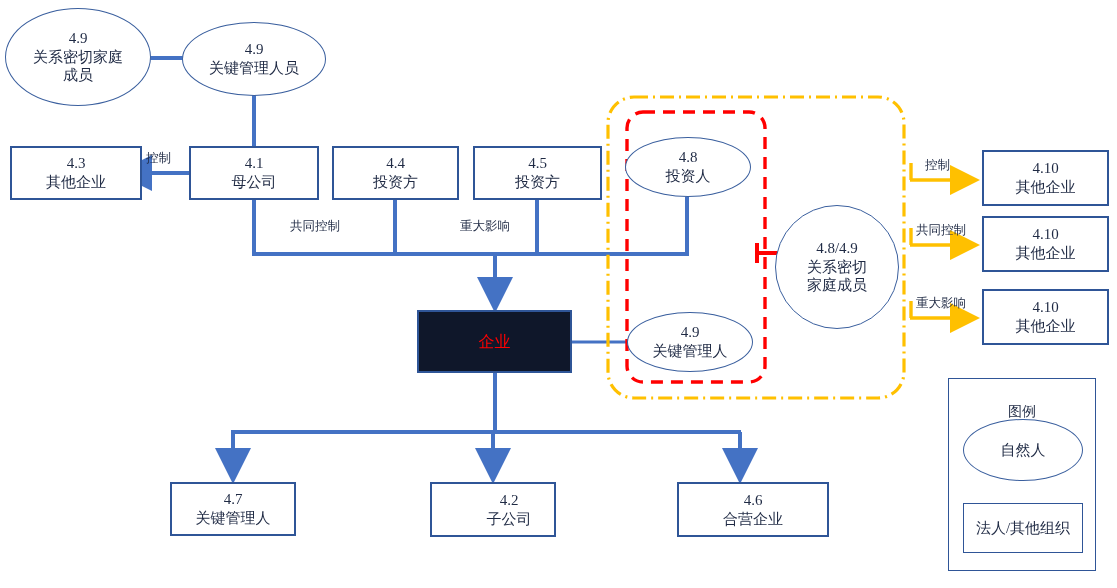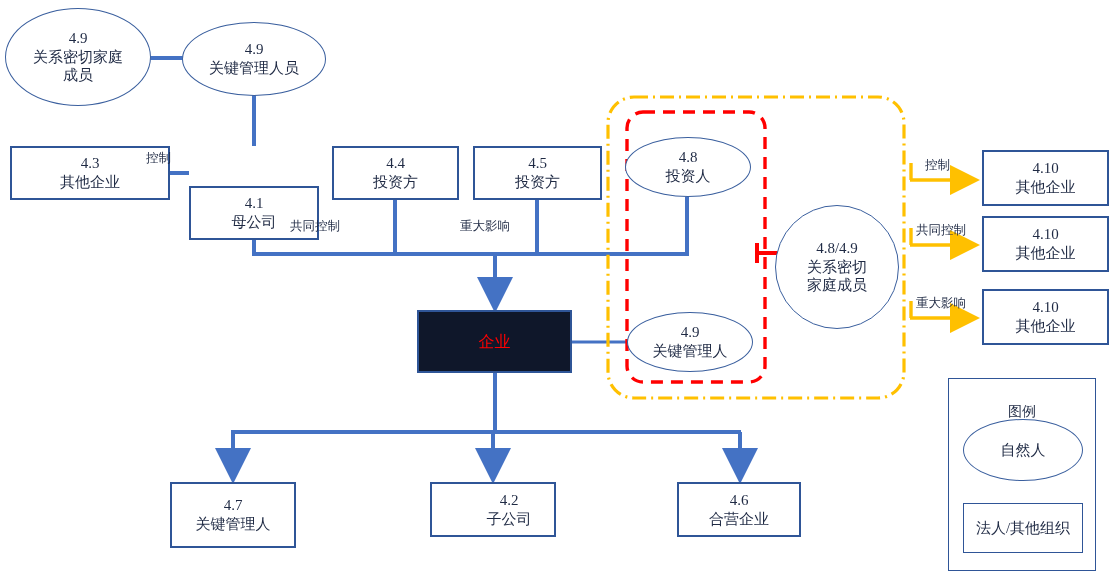--- a/index.html
+++ b/index.html
@@ -96,26 +96,26 @@
     <span class="nline num">4.9</span>
     <span class="nline cn">关系密切家庭</span>
     <span class="nline cn">成员</span>
   </div>
 
   <div class="node ell" style="left:182px;top:22px;width:144px;height:74px;">
     <span class="nline num">4.9</span>
     <span class="nline cn">关键管理人员</span>
   </div>
 
-  <div class="node rect" style="left:10px;top:146px;width:160px;height:54px;">
+  <div class="node rect" style="left:10px;top:146px;width:132px;height:54px;">
     <span class="nline num">4.3</span>
     <span class="nline cn">其他企业</span>
   </div>
 
-  <div class="node rect" style="left:189px;top:146px;width:130px;height:54px;margin-top:40px;">
+  <div class="node rect" style="left:189px;top:146px;width:130px;height:54px;">
     <span class="nline num">4.1</span>
     <span class="nline cn">母公司</span>
   </div>
 
   <div class="node rect" style="left:332px;top:146px;width:127px;height:54px;">
     <span class="nline num">4.4</span>
     <span class="nline cn">投资方</span>
   </div>
 
   <div class="node rect" style="left:473px;top:146px;width:129px;height:54px;">
@@ -136,31 +136,31 @@
   <div class="node ell" style="left:775px;top:205px;width:124px;height:124px;">
     <span class="nline num">4.8/4.9</span>
     <span class="nline cn">关系密切</span>
     <span class="nline cn">家庭成员</span>
   </div>
 
   <div class="node rect enterprise" style="left:417px;top:310px;width:155px;height:63px;">
     <span class="nline cn">企业</span>
   </div>
 
-  <div class="node rect" style="left:170px;top:482px;width:126px;height:66px;">
+  <div class="node rect" style="left:170px;top:482px;width:126px;height:54px;">
     <span class="nline num">4.7</span>
     <span class="nline cn">关键管理人</span>
   </div>
 
   <div class="node rect" style="left:430px;top:482px;width:126px;height:55px;padding-left:32px;">
     <span class="nline num">4.2</span>
     <span class="nline cn">子公司</span>
   </div>
 
-  <div class="node rect" style="left:677px;top:482px;width:124px;height:55px;">
+  <div class="node rect" style="left:677px;top:482px;width:152px;height:55px;">
     <span class="nline num">4.6</span>
     <span class="nline cn">合营企业</span>
   </div>
 
   <div class="node rect" style="left:982px;top:150px;width:127px;height:56px;">
     <span class="nline num">4.10</span>
     <span class="nline cn">其他企业</span>
   </div>
   <div class="node rect" style="left:982px;top:216px;width:127px;height:56px;">
     <span class="nline num">4.10</span>

